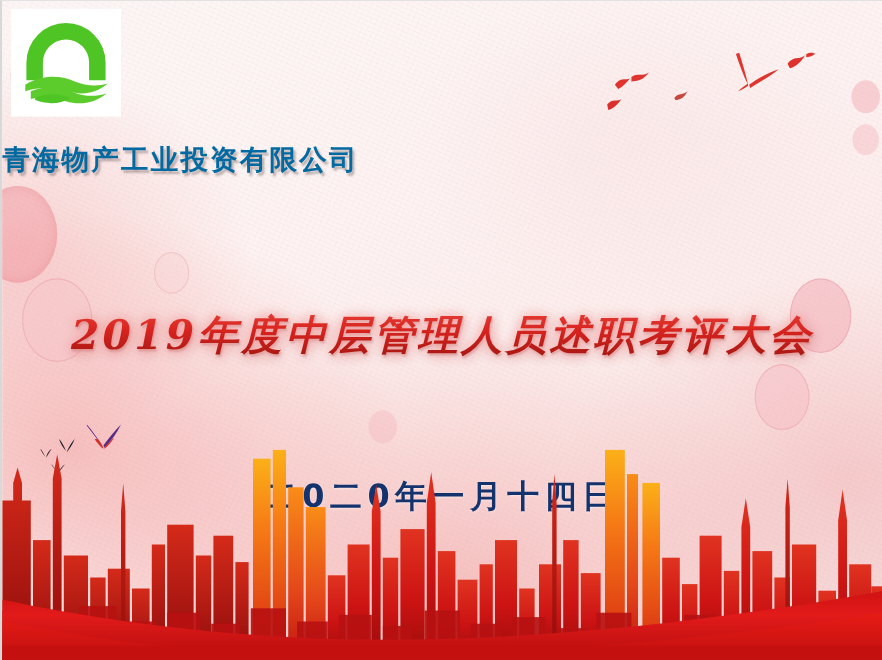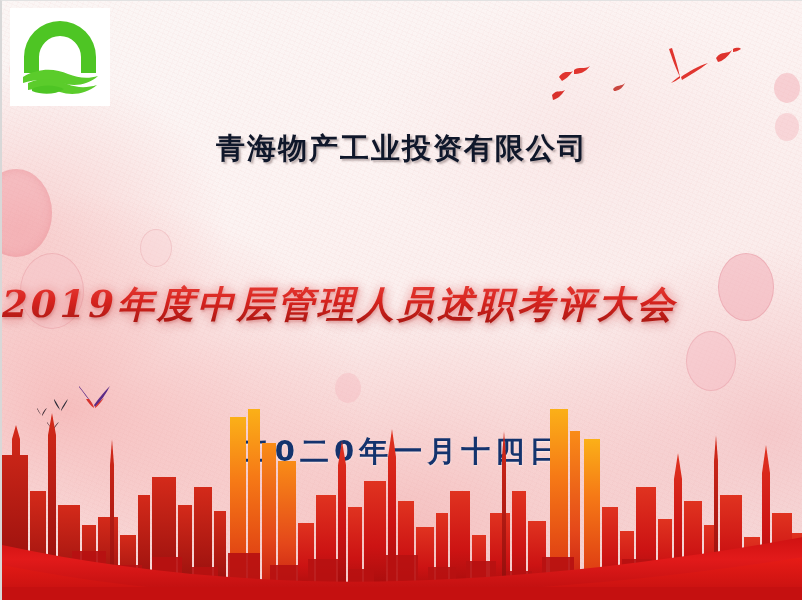--- a/index.html
+++ b/index.html
@@ -67,35 +67,35 @@
 
   
   .bird { position: absolute; pointer-events: none; }
 
   
   #company-name {
     position: absolute;
     left: 0;
     right: 0;
     top: 128px;
-    text-align: center;
     font-family: "DejaVu Sans", "Liberation Sans", sans-serif;
-    font-size: 29px;
+    font-size: 25px;
     font-weight: bold;
     letter-spacing: 2px;
-    color: #0f172a;
+    color: #0369a1;
     text-shadow: 2px 2px 2px rgba(110,90,90,0.45);
     white-space: nowrap;
   }
 
   #main-title {
     position: absolute;
     left: 0;
     right: 0;
     top: 279px;
+    text-align: center;
     font-family: "DejaVu Serif", "Liberation Serif", serif;
     font-size: 37px;
     font-weight: bold;
     font-style: italic;
     letter-spacing: 3px;
     white-space: nowrap;
     background: linear-gradient(180deg, #e8413a 0%, #d8241f 40%, #9e1410 100%);
     -webkit-background-clip: text;
     background-clip: text;
     color: transparent;

